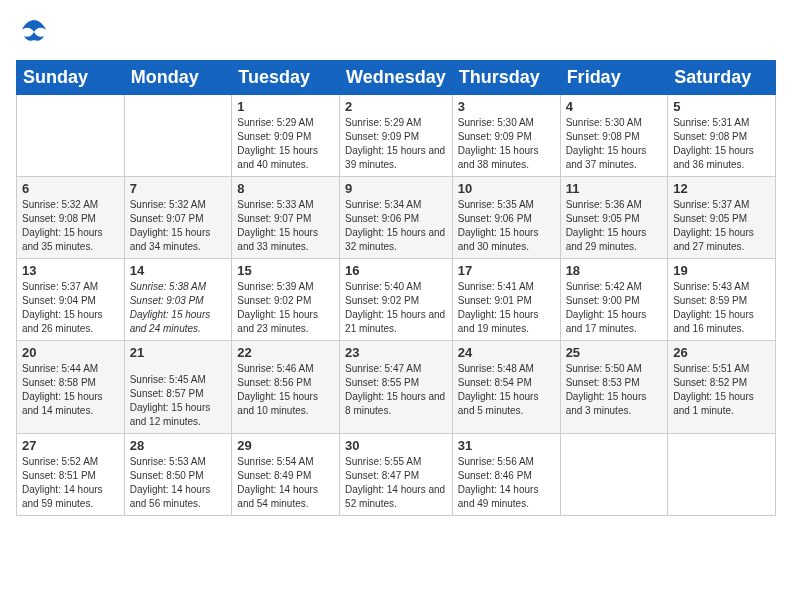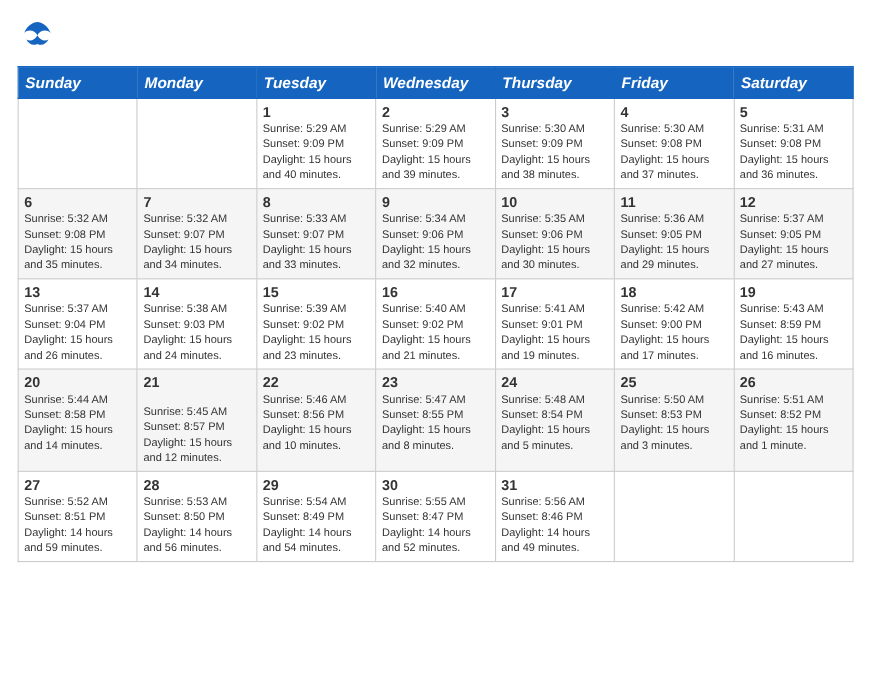--- a/index.html
+++ b/index.html
@@ -50,23 +50,22 @@
     .calendar {
       width: 100%;
       border-collapse: collapse;
       border: 1px solid #ccc;
     }
     .calendar th {
       background-color: #1565c0;
       color: #fff;
       text-align: left;
       padding: 6px 6px;
-      font-size: 14px;
+      font-size: 18px;
       border: 1px solid #1565c0;
-      font-style: italic;
     }
     .calendar td {
       border: 1px solid #ccc;
       vertical-align: top;
       padding: 4px 5px;
       width: 108px;
       min-height: 80px;
       font-size: 11px;
       color: #333;
       background: #fff;
@@ -204,21 +203,21 @@
       </tr>
       <tr>
         <td>
           <div class="day-number">13</div>
           <div class="day-info" style="white-space: pre-line;">Sunrise: 5:37 AM
 Sunset: 9:04 PM
 Daylight: 15 hours and 26 minutes.</div>
         </td>
         <td>
           <div class="day-number">14</div>
-          <div class="day-info" style="white-space: pre-line;">Sunrise: 5:38 AM
+          <div class="day-info" style="white-space: pre-line; font-style: italic;">Sunrise: 5:38 AM
 Sunset: 9:03 PM
 Daylight: 15 hours and 24 minutes.</div>
         </td>
         <td>
           <div class="day-number">15</div>
           <div class="day-info" style="white-space: pre-line;">Sunrise: 5:39 AM
 Sunset: 9:02 PM
 Daylight: 15 hours and 23 minutes.</div>
         </td>
         <td>

